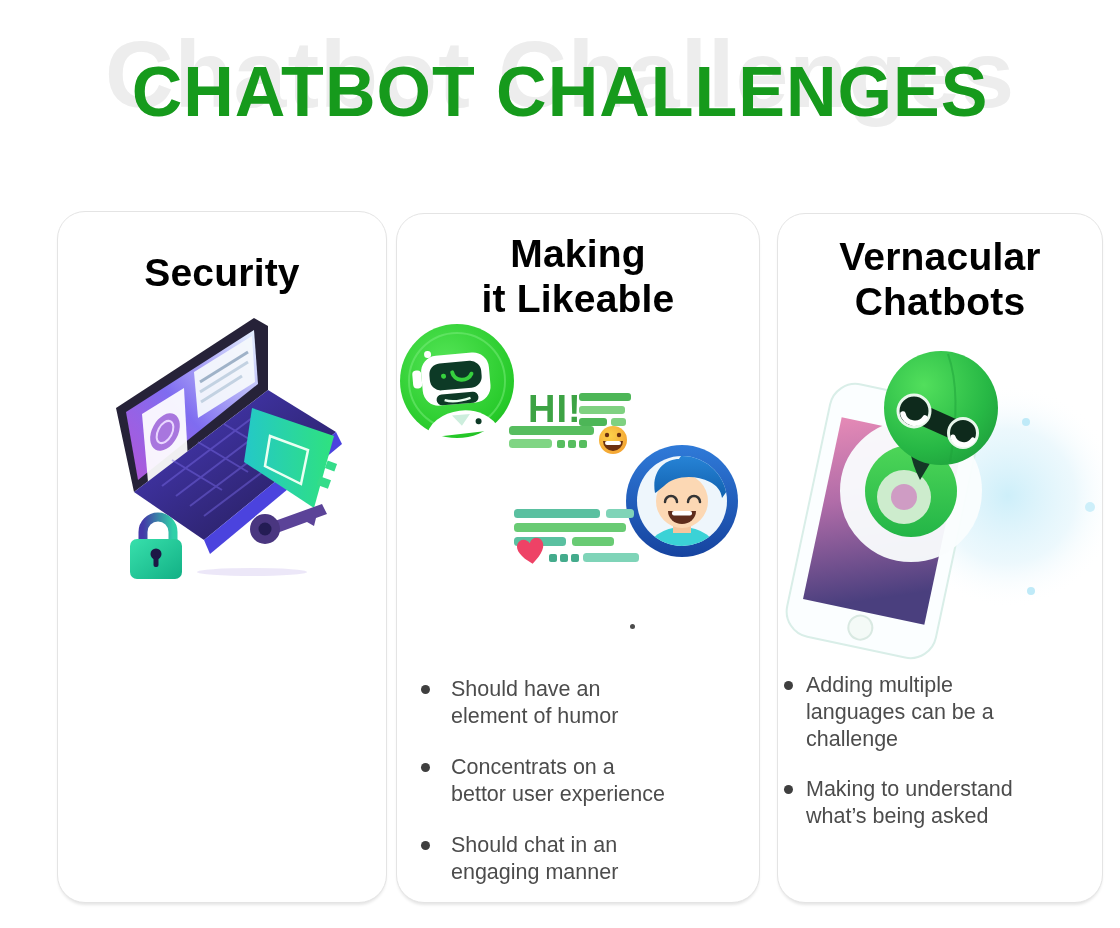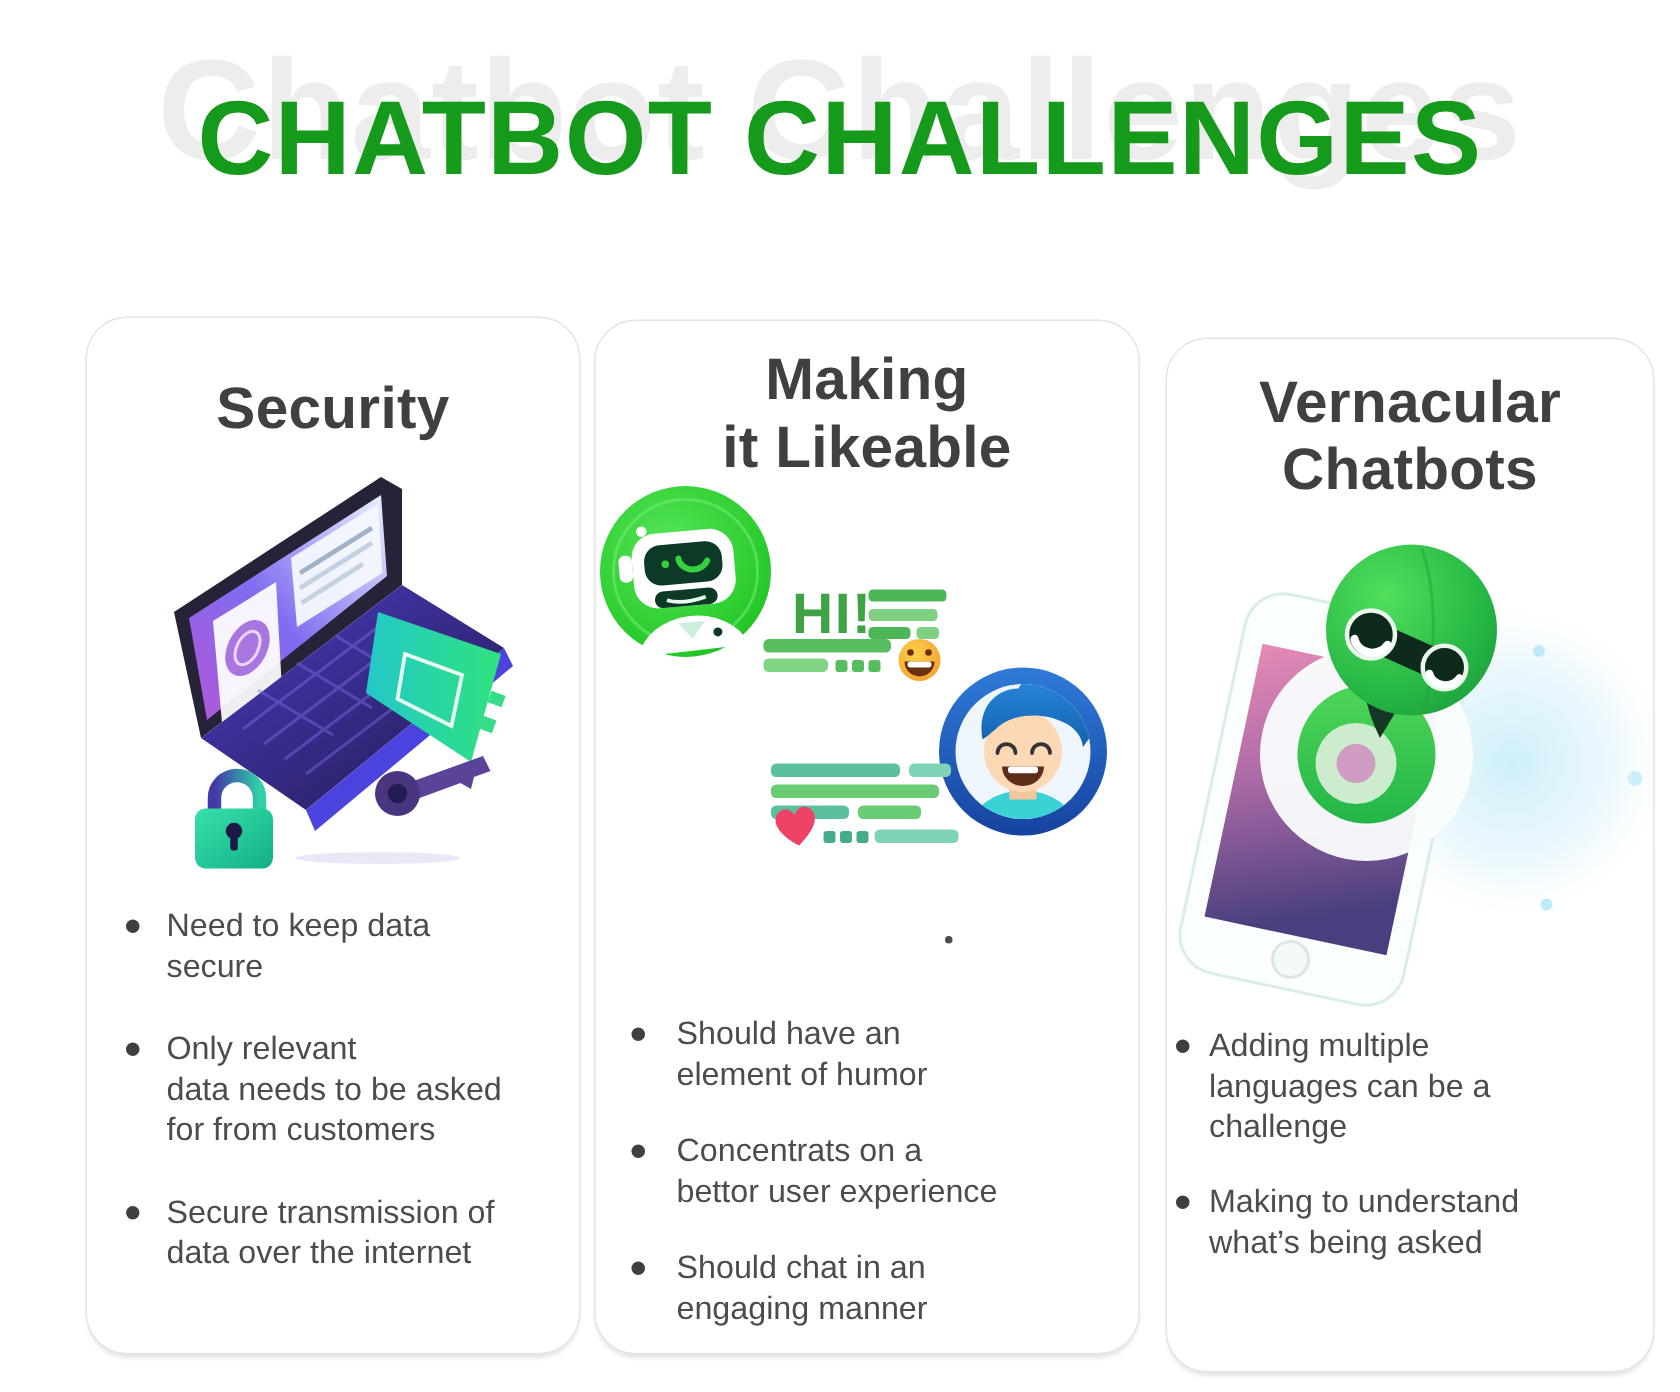--- a/index.html
+++ b/index.html
@@ -21,21 +21,21 @@
   }
   
   .card{
     position:absolute;background:#ffffff;
     border:1.6px solid #e4e4e4;border-radius:28px;
     box-shadow:0 3px 3px -1px rgba(0,0,0,0.10);
     overflow:hidden;
   }
   .card h2{
     position:absolute;left:0;width:100%;text-align:center;margin:0;
-    font-size:39px;line-height:45px;font-weight:bold;color:#404040;
+    font-size:39px;line-height:45px;font-weight:bold;color:#000000;
     white-space:pre-line;letter-spacing:0.2px;
   }
   .illu{position:absolute;left:0;right:0;display:flex;justify-content:center;}
   .illu svg{overflow:visible;}
   .bullets{position:absolute;list-style:none;margin:0;padding:0;}
   .bullets li{
     position:relative;font-size:21.5px;line-height:27px;color:#4c4c4c;
     white-space:pre-line;margin-bottom:26px;
   }
   .bullets li::before{
@@ -47,21 +47,21 @@
   .card-1 .illu{top:98px;height:270px;}
   .card-1 .bullets{top:392px;left:26px;right:10px;}
   .card-1 li{padding-left:27px;margin-bottom:28px;}
 
   .card-2{left:396px;top:213px;width:362px;height:688px;}
   .card-2 h2{top:17px;}
   .card-2 .illu{top:103px;height:265px;}
   .card-2 .bullets{top:418px;left:24px;right:8px;margin-top:44px;}
   .card-2 li{padding-left:30px;margin-bottom:24px;}
 
-  .card-3{left:777px;top:213px;width:324px;height:688px;margin-top:12px;}
+  .card-3{left:777px;top:213px;width:324px;height:688px;}
   .card-3 h2{top:20px;}
   .card-3 .illu{top:128px;height:332px;}
   .card-3 .bullets{top:458px;left:6px;right:4px;}
   .card-3 li{padding-left:22px;margin-bottom:23px;}
 
   .stray-dot{
     position:absolute;left:630px;top:624px;width:5px;height:5px;
     border-radius:50%;background:#4c4c4c;
   }
 </style>
@@ -137,29 +137,20 @@
 
       <g>
         <path d="M41,231 v-9 a15,15 0 0 1 30,0 v9" fill="none" stroke="url(#g1-shackle)" stroke-width="9" stroke-linecap="round"></path>
         <rect x="28" y="229" width="52" height="40" rx="7" fill="url(#g1-lock)"></rect>
         <circle cx="54" cy="244" r="5.5" fill="#1d1846"></circle>
         <rect x="51.5" y="246" width="5" height="11" rx="2" fill="#1d1846"></rect>
       </g>
     </svg>
   </div>
 
-  <ul class="bullets">
-    <li><span>Need to keep data
-secure</span></li>
-    <li><span>Only relevant
-data needs to be asked
-for from customers</span></li>
-    <li><span>Secure transmission of
-data over the internet</span></li>
-  </ul>
 </section>
 
 <section class="card card-2">
   <h2>Making
 it Likeable</h2>
 
   <div class="illu">
     <svg width="362" height="265" viewBox="0 0 362 265">
       <defs>
         <radialGradient id="g2-bot" cx="0.4" cy="0.35" r="0.75">

